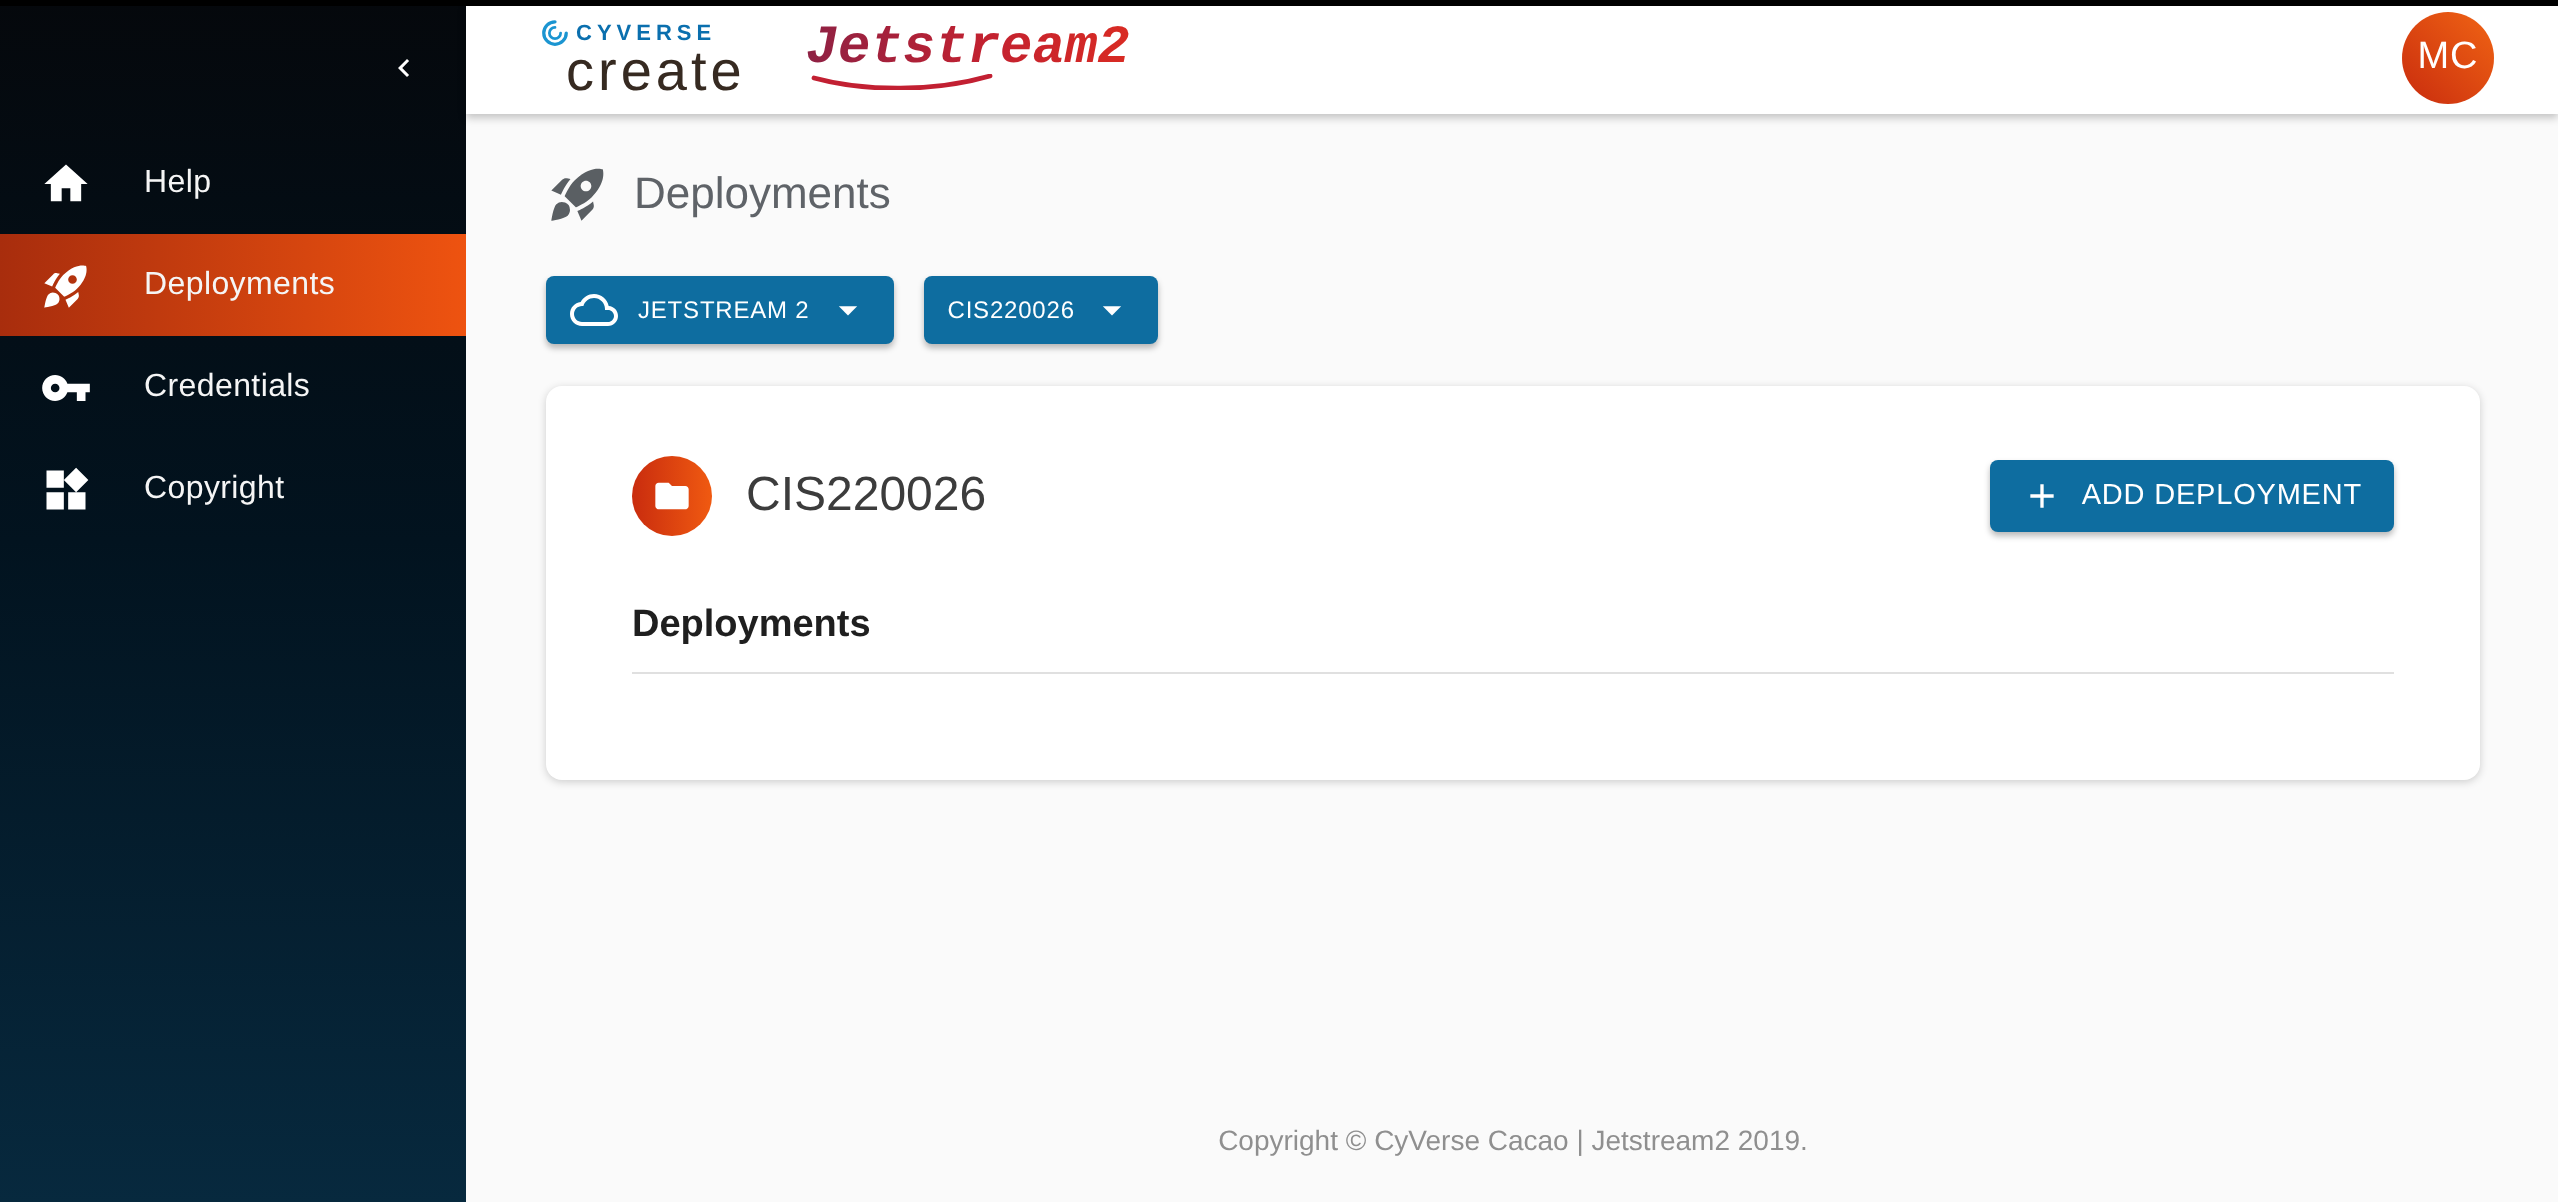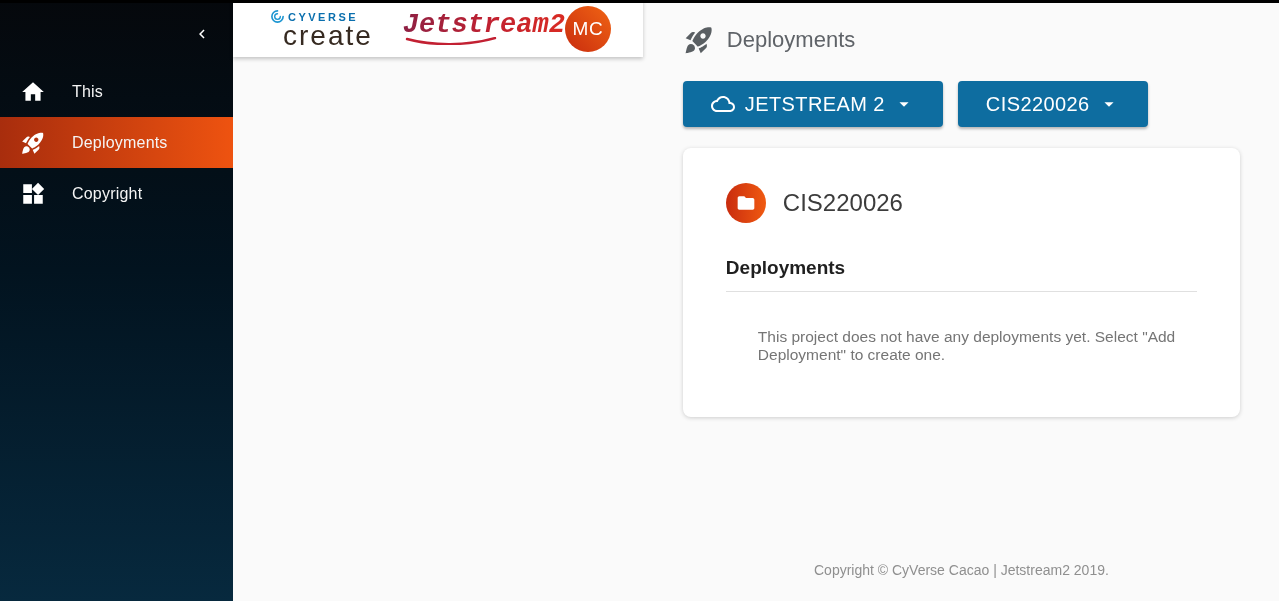--- a/index.html
+++ b/index.html
@@ -30,21 +30,21 @@
   .nav-item {
     height:51px; display:flex; align-items:center;
     padding-left:20px; cursor:pointer; font-size:16px; color:#f5f5f5;
   }
   .nav-item .nav-icon { width:26px; height:26px; display:flex; flex-shrink:0; }
   .nav-item .nav-icon svg { width:26px; height:26px; fill:#fff; }
   .nav-item .nav-label { margin-left:26px; letter-spacing:.2px; }
   .nav-item.active { background:linear-gradient(90deg,#a82d0d 0%,#ee5310 100%); }
 
   
-  .main { flex:1; display:flex; flex-direction:row; height:601px; }
+  .main { flex:1; display:flex; flex-direction:column; height:601px; }
 
   .header {
     height:57px; background:#fff; flex-shrink:0;
     box-shadow:0 2px 4px rgba(0,0,0,.22);
     display:flex; align-items:center; padding-left:37px;
     position:relative; z-index:5;
   }
   .cacao-logo { display:flex; flex-direction:column; cursor:pointer; }
   .cacao-top { display:flex; align-items:center; }
   .swirl-icon { width:15px; height:15px; display:flex; }
@@ -80,23 +80,23 @@
     padding:0 39px 0 40px; overflow:hidden;
   }
   .page-title-row { margin-top:24px; display:flex; align-items:center; }
   .page-title-icon { width:32px; height:32px; display:flex; }
   .page-title-icon svg { width:32px; height:32px; fill:#5a5f63; }
   .page-title { margin-left:12px; font-size:22px; color:#5f6368; }
 
   .selectors-row { margin-top:25px; display:flex; gap:15px; }
   .btn {
     background:#0e6da0; border:none; color:#fff; border-radius:4px;
-    height:46px; display:inline-flex; align-items:center; padding:0 28px;
+    height:34px; display:inline-flex; align-items:center; padding:0 12px;
     font-family:"Liberation Sans", sans-serif;
-    font-size:20px; font-weight:500; letter-spacing:.4px; cursor:pointer;
+    font-size:12px; font-weight:500; letter-spacing:.4px; cursor:pointer;
     box-shadow:0 2px 3px rgba(0,0,0,.28);
   }
   .btn svg { fill:#fff; }
   .btn .cloud-ic { width:24px; height:24px; margin-right:10px; }
   .btn .caret-ic { width:22px; height:22px; margin-left:8px; }
   .btn .plus-ic { width:20px; height:20px; margin-right:10px; }
 
   
   .card {
     margin-top:21px; background:#fff; border-radius:8px;
@@ -139,32 +139,40 @@
         </span>
       </div>
     </div>
 
     <div class="nav-item">
       <span class="nav-icon">
         <svg viewBox="0 0 24 24">
             <path d="M10 20v-6h4v6h5v-8h3L12 3 2 12h3v8z"></path>
           </svg>
       </span>
-      <span class="nav-label">This</span>
+      <span class="nav-label">Help</span>
     </div>
 
     <div class="nav-item active">
       <span class="nav-icon">
         <svg viewBox="0 0 24 24">
             <path d="M9.19 6.35c-2.04 2.29-3.44 5.58-3.57 5.89L2 10.69l4.05-4.05c.47-.47 1.15-.68 1.81-.55l1.33.26zM11.17 17s3.74-1.55 5.89-3.7c5.4-5.4 4.5-9.62 4.21-10.57-.95-.3-5.17-1.19-10.57 4.21C8.55 9.09 7 12.83 7 12.83L11.17 17zm6.48-2.19c-2.29 2.04-5.58 3.44-5.89 3.57L13.31 22l4.05-4.05c.47-.47.68-1.15.55-1.81l-.26-1.33zM9 18c0 .83-.34 1.58-.88 2.12C6.94 21.3 2 22 2 22s.7-4.94 1.88-6.12A2.996 2.996 0 0 1 9 18zm4-9c0-1.1.9-2 2-2s2 .9 2 2-.9 2-2 2-2-.9-2-2z"></path>
           </svg>
       </span>
       <span class="nav-label">Deployments</span>
     </div>
 
+    <div class="nav-item">
+      <span class="nav-icon">
+        <svg viewBox="0 0 24 24">
+            <path d="M12.65 10C11.83 7.67 9.61 6 7 6c-3.31 0-6 2.69-6 6s2.69 6 6 6c2.61 0 4.83-1.67 5.65-4H17v4h4v-4h2v-4H12.65zM7 14c-1.1 0-2-.9-2-2s.9-2 2-2 2 .9 2 2-.9 2-2 2z"></path>
+          </svg>
+      </span>
+      <span class="nav-label">Credentials</span>
+    </div>
 
     <div class="nav-item">
       <span class="nav-icon">
         <svg viewBox="0 0 24 24">
             <path d="M13 13v8h8v-8h-8zM3 21h8v-8H3v8zM3 3v8h8V3H3zm13.66-1.31L11 7.34 16.66 13l5.66-5.66-5.66-5.65z"></path>
           </svg>
       </span>
       <span class="nav-label">Copyright</span>
     </div>
 
@@ -227,23 +235,28 @@
       </div>
 
       <div class="card">
         <div class="card-header">
           <div class="folder-avatar">
             <svg viewBox="0 0 24 24">
                 <path d="M10 4H4c-1.1 0-1.99.9-1.99 2L2 18c0 1.1.9 2 2 2h16c1.1 0 2-.9 2-2V8c0-1.1-.9-2-2-2h-8l-2-2z"></path>
               </svg>
           </div>
           <span class="card-title">CIS220026</span>
+          <button class="btn add-btn">
+            <svg class="plus-ic" viewBox="0 0 24 24">
+                <path d="M19 13h-6v6h-2v-6H5v-2h6V5h2v6h6v2z"></path>
+              </svg>
+            <span>ADD DEPLOYMENT</span>
+          </button>
         </div>
 
         <div class="section-heading">Deployments</div>
         <div class="divider"></div>
-        <div class="empty-message">This project does not have any deployments yet. Select "Add Deployment" to create one.</div>
       </div>
 
       <div class="footer">Copyright © CyVerse Cacao | Jetstream2 2019.</div>
     </div>
   </div>
 </div>
 
 </body></html>

